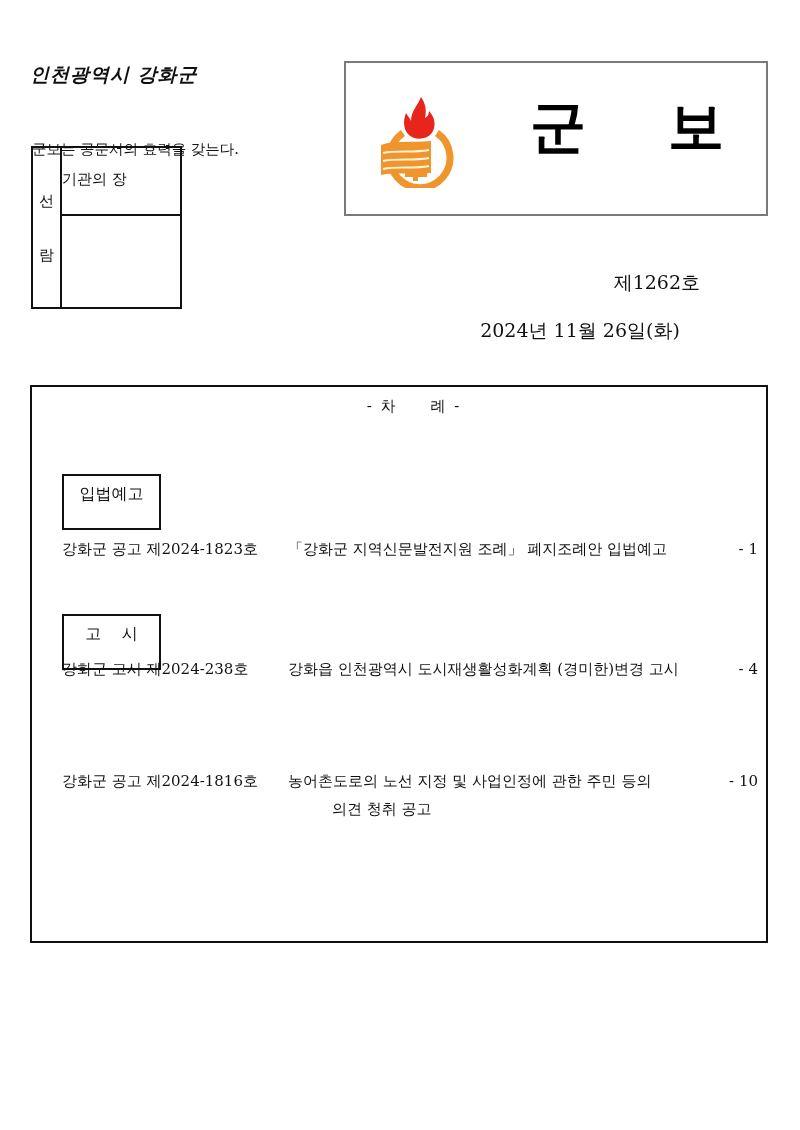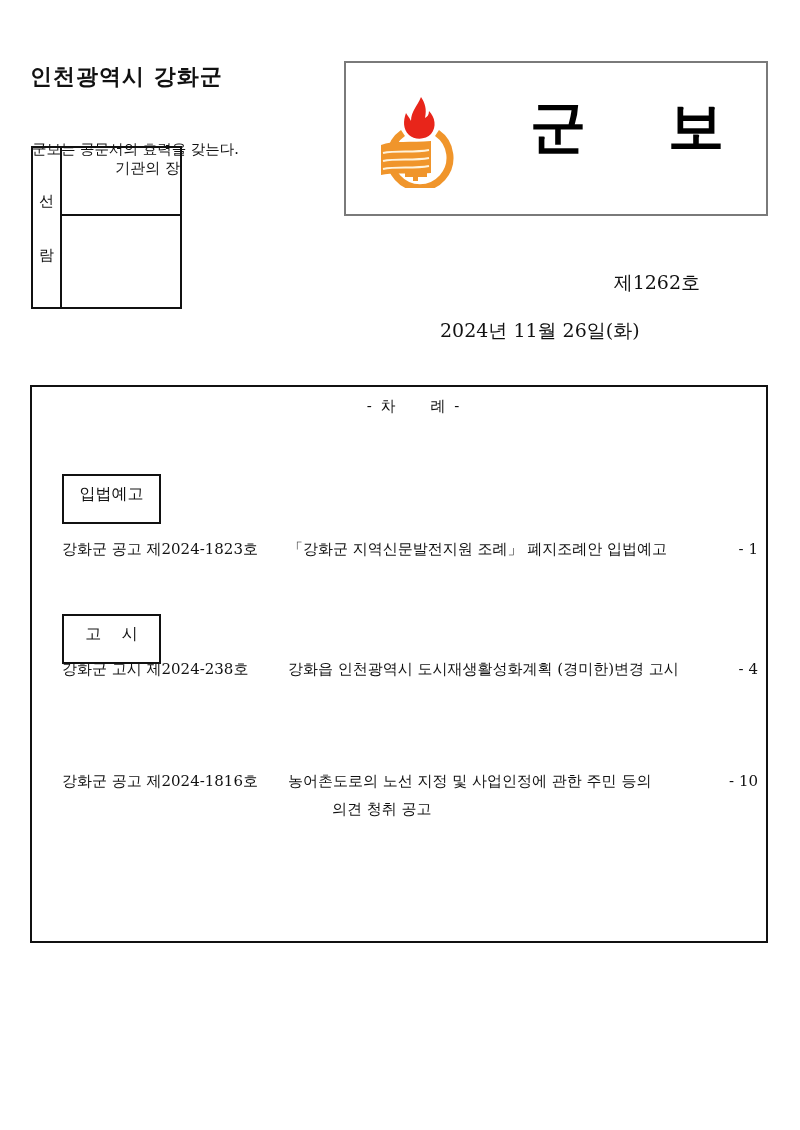--- a/index.html
+++ b/index.html
@@ -1,38 +1,38 @@
 <!DOCTYPE html>
 <html><head>
 <meta charset="utf-8">
 <style>
   html, body { margin: 0; padding: 0; background: #ffffff; }
   body { width: 800px; height: 1130px; position: relative; overflow: hidden; color: #111;
          font-family: "DejaVu Serif", "Liberation Serif", serif; }
   .abs { position: absolute; }
   .org-name { left: 30px; top: 62px; font-family: "DejaVu Sans", "Liberation Sans", sans-serif;
-              font-weight: bold; font-size: 22px; letter-spacing: 1px; white-space: nowrap; }
+              font-weight: bold; font-size: 19px; letter-spacing: 1px; white-space: nowrap; font-style: italic; }
   .org-sub { left: 32px; top: 104px; font-size: 14.5px; white-space: nowrap;
              font-family: "DejaVu Serif", serif; margin-top: 36px; }
   .approve { left: 31px; top: 146px; width: 151px; height: 163px; border: 2px solid #111; box-sizing: border-box; }
   .approve .col-left { position: absolute; left: 0; top: 0; width: 29px; height: 100%; border-right: 2px solid #111; box-sizing: border-box; }
   .approve .col-left span { position: absolute; left: 0; width: 27px; text-align: center; font-size: 15px; }
   .approve .top-cell { position: absolute; left: 29px; top: 0; right: 0; height: 68px; border-bottom: 2px solid #111; box-sizing: border-box;
-                       text-align: right; font-size: 15px; padding-top: 11px; }
+                       text-align: left; font-size: 15px; padding-top: 22px; }
   .masthead { left: 344px; top: 61px; width: 424px; height: 155px; border: 2px solid #7a7a7a; box-sizing: border-box; }
   .masthead .logo { position: absolute; left: 27px; top: 30px; width: 90px; height: 95px; }
   .masthead .t1, .masthead .t2 { position: absolute; top: 36px; font-family: "DejaVu Sans", "Liberation Sans", sans-serif;
                                  font-weight: bold; font-size: 56px; line-height: 1; color: #000; }
   .masthead .t1 { left: 184px; }
   .masthead .t2 { left: 322px; }
   .issue-no { left: 470px; top: 270px; width: 230px; text-align: right; font-size: 19px; }
-  .issue-date { left: 440px; top: 318px; width: 280px; text-align: left; font-size: 19px; }
+  .issue-date { left: 440px; top: 318px; width: 280px; text-align: center; font-size: 19px; }
   .toc { left: 30px; top: 385px; width: 738px; height: 558px; border: 2px solid #111; box-sizing: border-box; }
   .toc-title { position: absolute; left: 0; right: 0; top: 10px; text-align: center; font-size: 15px; word-spacing: 4px; margin-left: 28px; }
-  .section-box { position: absolute; left: 30px; width: 99px; height: 50px; border: 2px solid #111; box-sizing: border-box;
+  .section-box { position: absolute; left: 30px; width: 99px; height: 56px; border: 2px solid #111; box-sizing: border-box;
                  text-align: center; font-size: 16px; line-height: 36px; }
   .entry { position: absolute; left: 30px; right: 4px; font-size: 15px; white-space: nowrap; height: 22px; }
   .entry .num { position: absolute; left: 0; }
   .entry .title { position: absolute; }
   .entry .page { position: absolute; right: 4px; }
   .entry .cont { position: absolute; left: 226px; top: 28px; margin-left: 44px; }
 </style>
 </head>
 <body>
 

